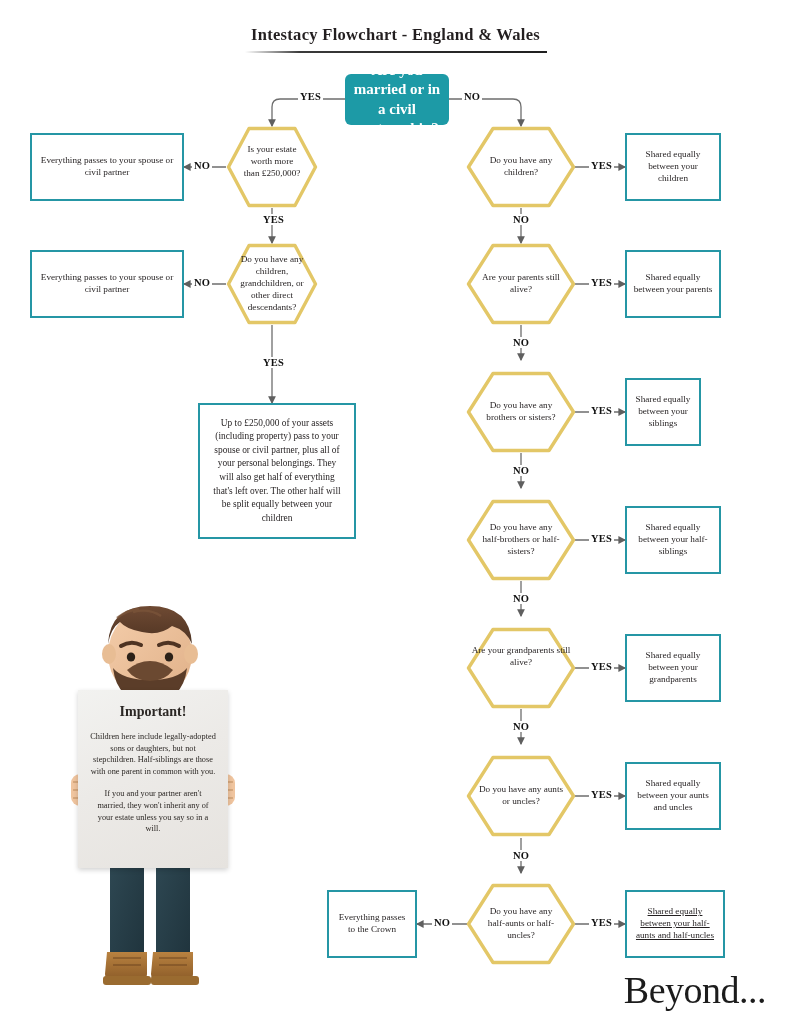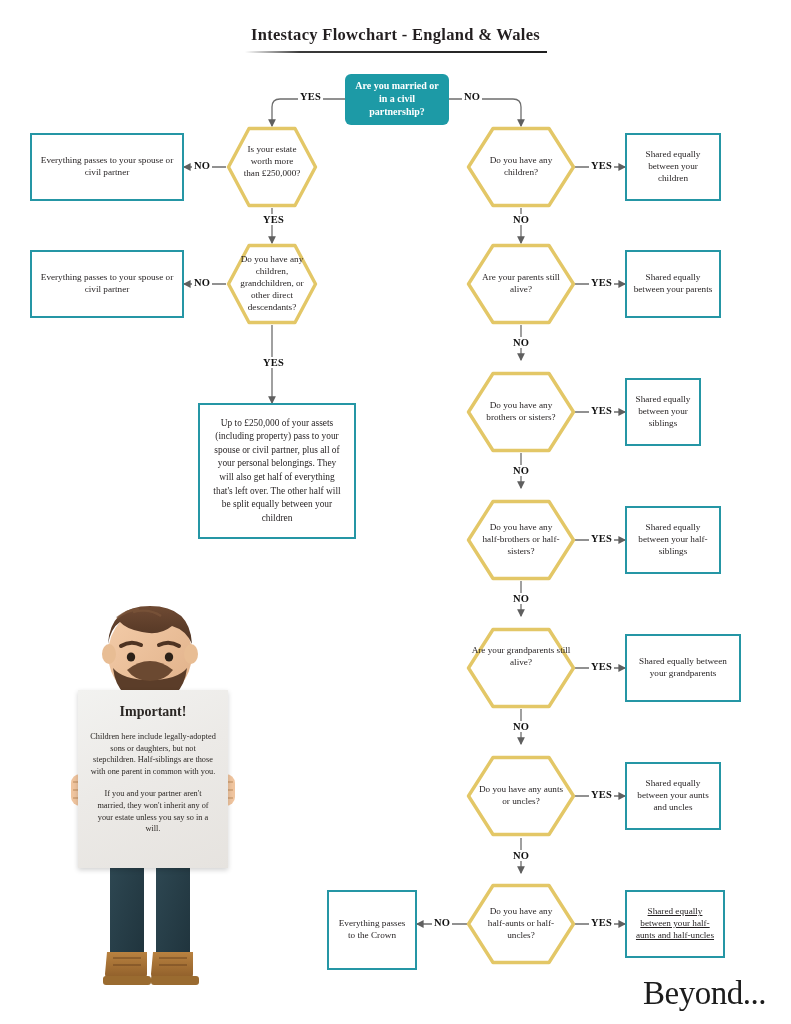--- a/index.html
+++ b/index.html
@@ -49,21 +49,21 @@
     justify-content: center;
     text-align: center;
     box-sizing: border-box;
     line-height: 1.28;
   }
 
   .startbox {
     background: #1d9aa6;
     border-radius: 6px;
     color: #ffffff;
-    font-size: 10px;
+    font-size: 15px;
     font-weight: bold;
     padding: 4px 7px;
   }
 
   .outbox {
     background: #ffffff;
     border: 2.4px solid #2596a5;
     font-size: 9.2px;
     padding: 4px 6px;
     color: #231f20;
@@ -138,21 +138,21 @@
     margin-bottom: 9px;
   }
   .signbox .sign-p { margin: 0 0 10px 0; }
   .signbox .sign-p:last-child { margin-bottom: 0; }
 
   
   .logo {
     position: absolute;
     right: 25px;
     bottom: 12px;
-    font-size: 33px;
+    font-size: 38px;
     letter-spacing: -0.5px;
     color: #1c1c1c;
     font-family: "Liberation Serif", "DejaVu Serif", serif;
   }
 </style>
 </head>
 <body>
 
 <div id="page">
 
@@ -286,25 +286,25 @@
     <svg width="110" height="82" viewBox="0 0 110 82">
       <polygon points="27,2.5 83,2.5 107.5,41 83,79.5 27,79.5 2.5,41" fill="#ffffff" stroke="#e3c767" stroke-width="3.4" stroke-linejoin="round"></polygon>
     </svg>
     <div class="hex-label" style="padding:0 16px;">Do you have any half-aunts or half-uncles?</div>
   </div>
 
   <div class="node-text outbox" style="left:625px; top:133px; width:96px; height:68px;">Shared equally between your children</div>
   <div class="node-text outbox" style="left:625px; top:250px; width:96px; height:68px;">Shared equally between your parents</div>
   <div class="node-text outbox" style="left:625px; top:378px; width:76px; height:68px;">Shared equally between your siblings</div>
   <div class="node-text outbox" style="left:625px; top:506px; width:96px; height:68px;">Shared equally between your half-siblings</div>
-  <div class="node-text outbox" style="left:625px; top:634px; width:116px; height:68px;">Shared equally between your grandparents</div>
+  <div class="node-text outbox" style="left:625px; top:634px; width:96px; height:68px;">Shared equally between your grandparents</div>
   <div class="node-text outbox" style="left:625px; top:762px; width:96px; height:68px;">Shared equally between your aunts and uncles</div>
   <div class="node-text outbox" style="left:625px; top:890px; width:100px; height:68px;text-decoration:underline;">Shared equally between your half-aunts and half-uncles</div>
 
-  <div class="node-text outbox" style="left:327px; top:890px; width:90px; height:80px;">Everything passes to the Crown</div>
+  <div class="node-text outbox" style="left:327px; top:890px; width:90px; height:68px;">Everything passes to the Crown</div>
 
   <div class="character">
     <svg width="210" height="405" viewBox="0 0 210 405">
       <defs>
         <linearGradient id="hairG" x1="0" y1="0" x2="0" y2="1">
           <stop offset="0%" stop-color="#6f4a33"></stop>
           <stop offset="100%" stop-color="#4e3322"></stop>
         </linearGradient>
         <linearGradient id="skinG" x1="0" y1="0" x2="1" y2="1">
           <stop offset="0%" stop-color="#f4cdaa"></stop>

